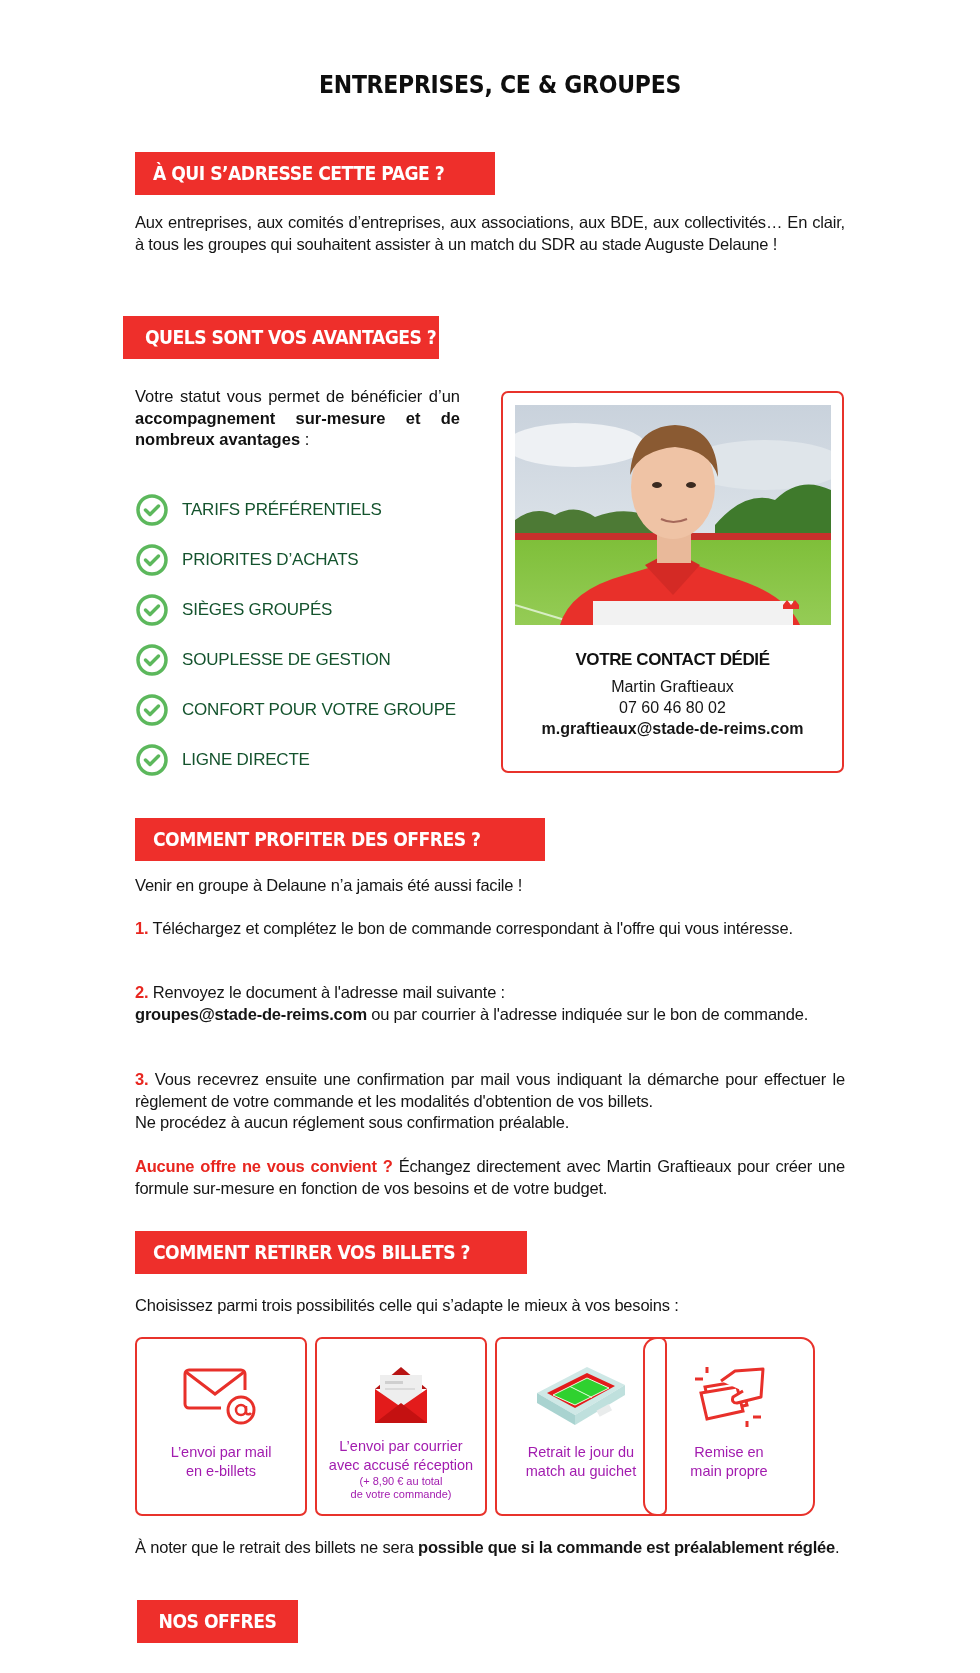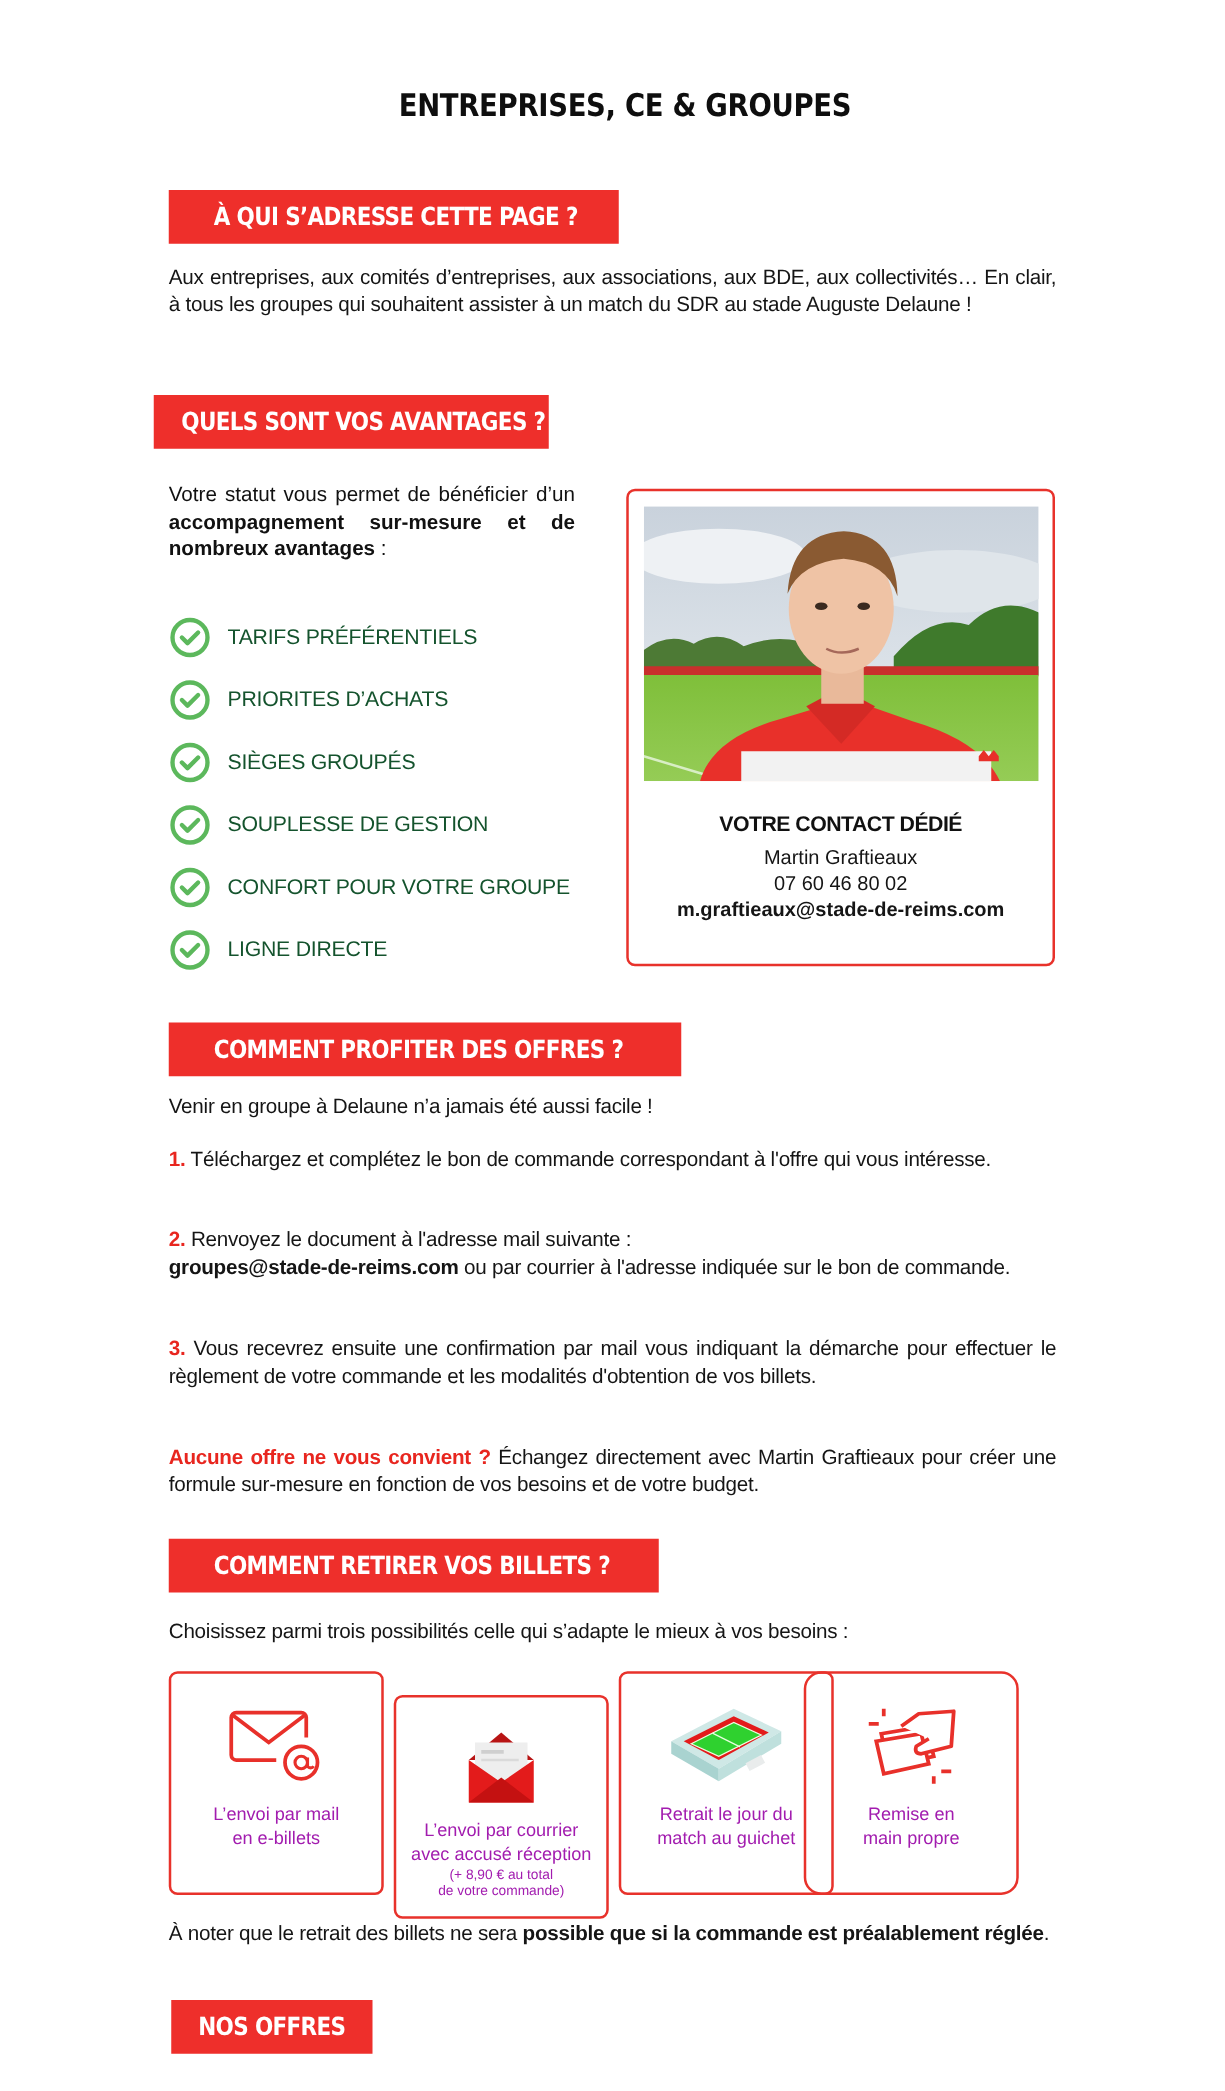--- a/index.html
+++ b/index.html
@@ -10,21 +10,21 @@
 
   .page-title {
     left: 0; width: 1000px; top: 70px; text-align: center;
     font-size: 25px; font-weight: bold; letter-spacing: -0.3px; color: #0e0e0e;
     font-family: "DejaVu Sans", sans-serif; transform: scaleX(0.88); transform-origin: 500px 0;
   }
 
   .section-bar {
     background: #ee2f2b; color: #fff; font-weight: bold; font-family: "DejaVu Sans", sans-serif;
     font-size: 20px; letter-spacing: -0.6px; height: 43px; line-height: 43px;
-    padding: 0 36px; white-space: nowrap; overflow: hidden;
+    padding: 0 18px; white-space: nowrap; overflow: hidden;
   }
   .section-bar span { display: inline-block; transform: scaleX(0.86); transform-origin: 0 50%; }
 
   .para {
     left: 135px; width: 710px; font-size: 16.5px; line-height: 21.5px; color: #151515;
     text-align: justify; letter-spacing: -0.2px;
   }
   .para b { font-weight: bold; }
   .red { color: #e8261f; font-weight: bold; }
 
@@ -159,42 +159,42 @@
   <div class="contact-line" style="top:306px;">07 60 46 80 02</div>
   <div class="contact-line contact-email" style="top:327px;">m.graftieaux@stade-de-reims.com</div>
 </div>
 
 <div class="abs section-bar" style="left:135px; top:818px; width:410px;">
   <span>COMMENT PROFITER DES OFFRES ?</span>
 </div>
 <p class="abs para" style="top:875px;">Venir en groupe à Delaune n’a jamais été aussi facile !</p>
 <p class="abs para" style="top:918px;"><span class="red">1.</span><span> Téléchargez et complétez le bon de commande correspondant à l'offre qui vous intéresse.</span></p>
 <p class="abs para" style="top:982px;"><span class="red">2.</span><span> Renvoyez le document à l'adresse mail suivante :</span><br><b>groupes@stade-de-reims.com</b><span> ou par courrier à l'adresse indiquée sur le bon de commande.</span></p>
-<p class="abs para" style="top:1069px;"><span class="red">3.</span><span> Vous recevrez ensuite une confirmation par mail vous indiquant la démarche pour effectuer le règlement de votre commande et les modalités d'obtention de vos billets.</span><br></p>
+<p class="abs para" style="top:1069px;"><span class="red">3.</span><span> Vous recevrez ensuite une confirmation par mail vous indiquant la démarche pour effectuer le règlement de votre commande et les modalités d'obtention de vos billets.</span><br><span>Ne procédez à aucun réglement sous confirmation préalable.</span></p>
 <p class="abs para" style="top:1156px;"><span class="red">Aucune offre ne vous convient ?</span><span> Échangez directement avec Martin Graftieaux pour créer une formule sur-mesure en fonction de vos besoins et de votre budget.</span></p>
 
 <div class="abs section-bar" style="left:135px; top:1231px; width:392px;">
   <span>COMMENT RETIRER VOS BILLETS ?</span>
 </div>
 <p class="abs para" style="top:1295px;">Choisissez parmi trois possibilités celle qui s’adapte le mieux à vos besoins :</p>
 
 <div class="abs ret-card" style="left:135px;">
   <div class="icon">
     <svg width="80" height="60" viewBox="0 0 80 60">
       <path d="M40 42 H8 a4 4 0 0 1 -4 -4 V8 a4 4 0 0 1 4 -4 H60 a4 4 0 0 1 4 4 V24" fill="none" stroke="#e8302a" stroke-width="3"></path>
       <path d="M5 6 L34 28 L63 6" fill="none" stroke="#e8302a" stroke-width="3"></path>
       <circle cx="60" cy="44" r="13" fill="#fff" stroke="#e8302a" stroke-width="3"></circle>
       <circle cx="60" cy="44" r="5" fill="none" stroke="#e8302a" stroke-width="2.5"></circle>
       <path d="M65 40 V47 a3 3 0 0 0 5 0" fill="none" stroke="#e8302a" stroke-width="2.5"></path>
     </svg>
   </div>
   <div class="txt"><span>L’envoi par mail</span><br><span>en e-billets</span></div>
 </div>
 
-<div class="abs ret-card" style="left:315px;margin-top:19px;">
+<div class="abs ret-card" style="left:315px;">
   <div class="icon">
     <svg width="60" height="62" viewBox="0 0 60 62">
       <path d="M4 24 L30 2 L56 24 Z" fill="#b81414"></path>
       <rect x="9" y="10" width="42" height="30" fill="#eeeeee"></rect>
       <rect x="14" y="16" width="18" height="3" fill="#cfcfcf"></rect>
       <rect x="14" y="23" width="30" height="2" fill="#dadada"></rect>
       <path d="M4 24 L30 42 L56 24 V58 H4 Z" fill="#e31b1b"></path>
       <path d="M4 58 L30 38 L56 58 Z" fill="#c41111"></path>
     </svg>
   </div>

